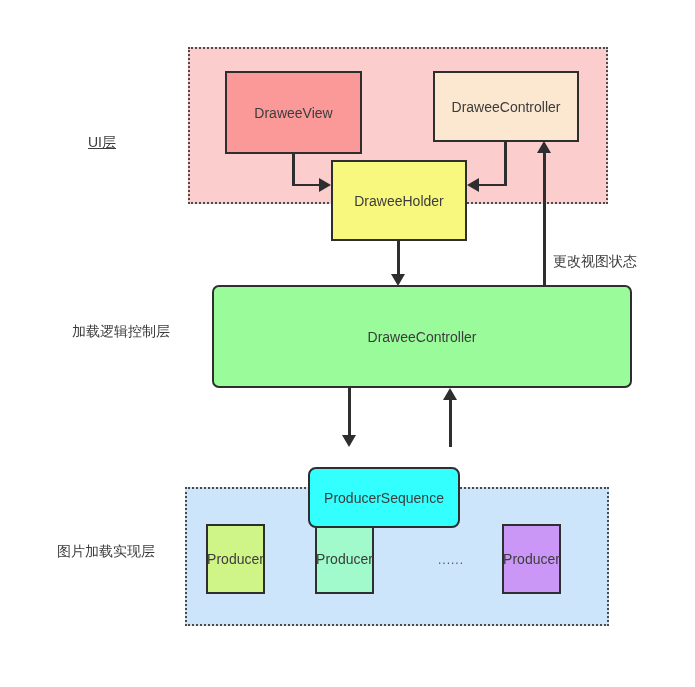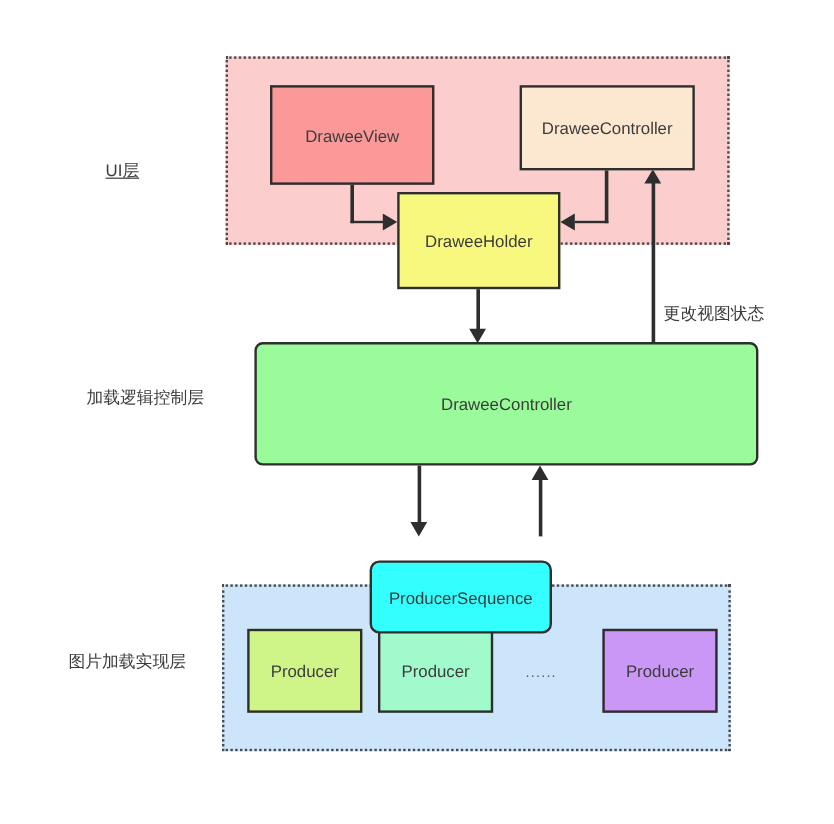--- a/index.html
+++ b/index.html
@@ -13,21 +13,21 @@
   .node{
     position:absolute;border:2.5px solid #2e2e2e;box-sizing:border-box;
     display:flex;align-items:center;justify-content:center;
     font-size:14px;z-index:2;text-align:center;
   }
   #node-drawee-view{left:225px;top:71px;width:137px;height:83px;background:#FB9999;}
   #node-drawee-hierarchy{left:433px;top:71px;width:146px;height:71px;background:#FCE7D0;}
   #node-drawee-holder{left:331px;top:160px;width:136px;height:81px;background:#F8F87E;z-index:3;}
   #node-drawee-controller{left:188px;top:285px;width:420px;height:103px;background:#9AFB9A;border-radius:7px;margin-left:24px;}
   #node-producer-sequence{left:308px;top:447px;width:152px;height:61px;background:#33FFFF;border-radius:8px;z-index:3;margin-top:20px;}
-  .producer{top:524px;width:96px;height:70px;}
+  .producer{top:524px;width:59px;height:70px;}
   #node-producer-a{left:206px;background:#CFF588;}
   #node-producer-b{left:315px;background:#A0FACB;}
   #node-producer-c{left:502px;background:#CB97F7;}
   .vline,.hline{position:absolute;background:#2e2e2e;z-index:1;}
   .vline{width:2.5px;}
   .hline{height:2.5px;}
   .arrhead{position:absolute;width:0;height:0;z-index:1;}
   .arr-right{border-top:7px solid transparent;border-bottom:7px solid transparent;border-left:12px solid #2e2e2e;}
   .arr-left{border-top:7px solid transparent;border-bottom:7px solid transparent;border-right:12px solid #2e2e2e;}
   .arr-down{border-left:7px solid transparent;border-right:7px solid transparent;border-top:12px solid #2e2e2e;}

